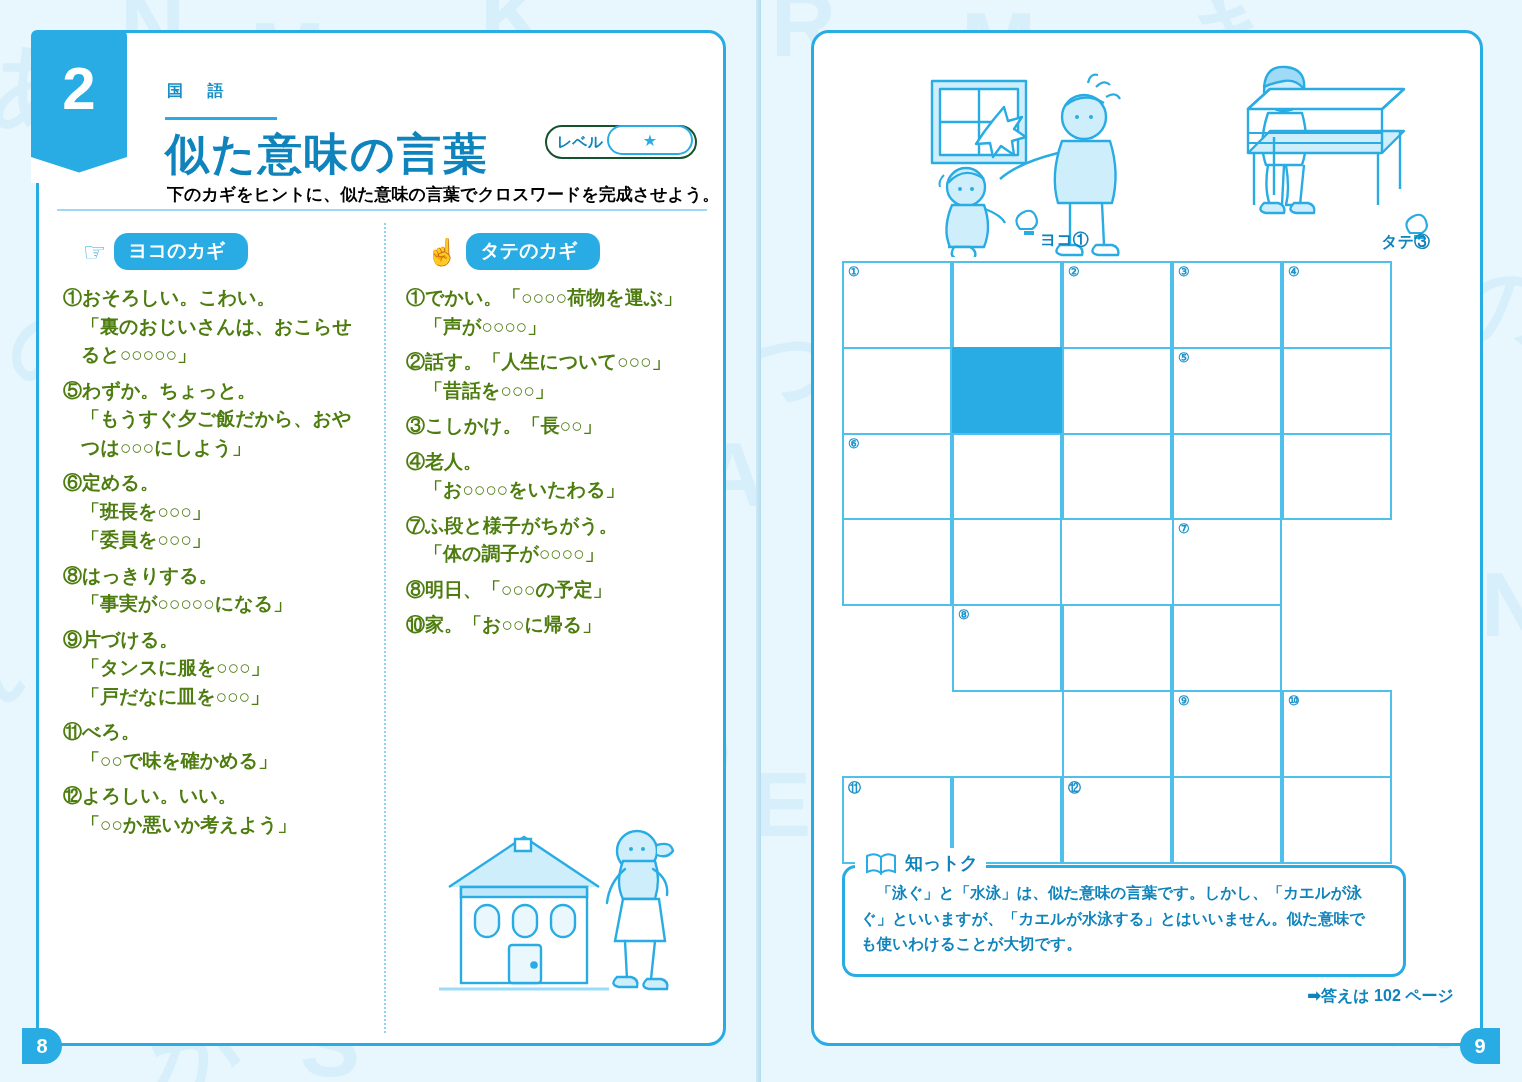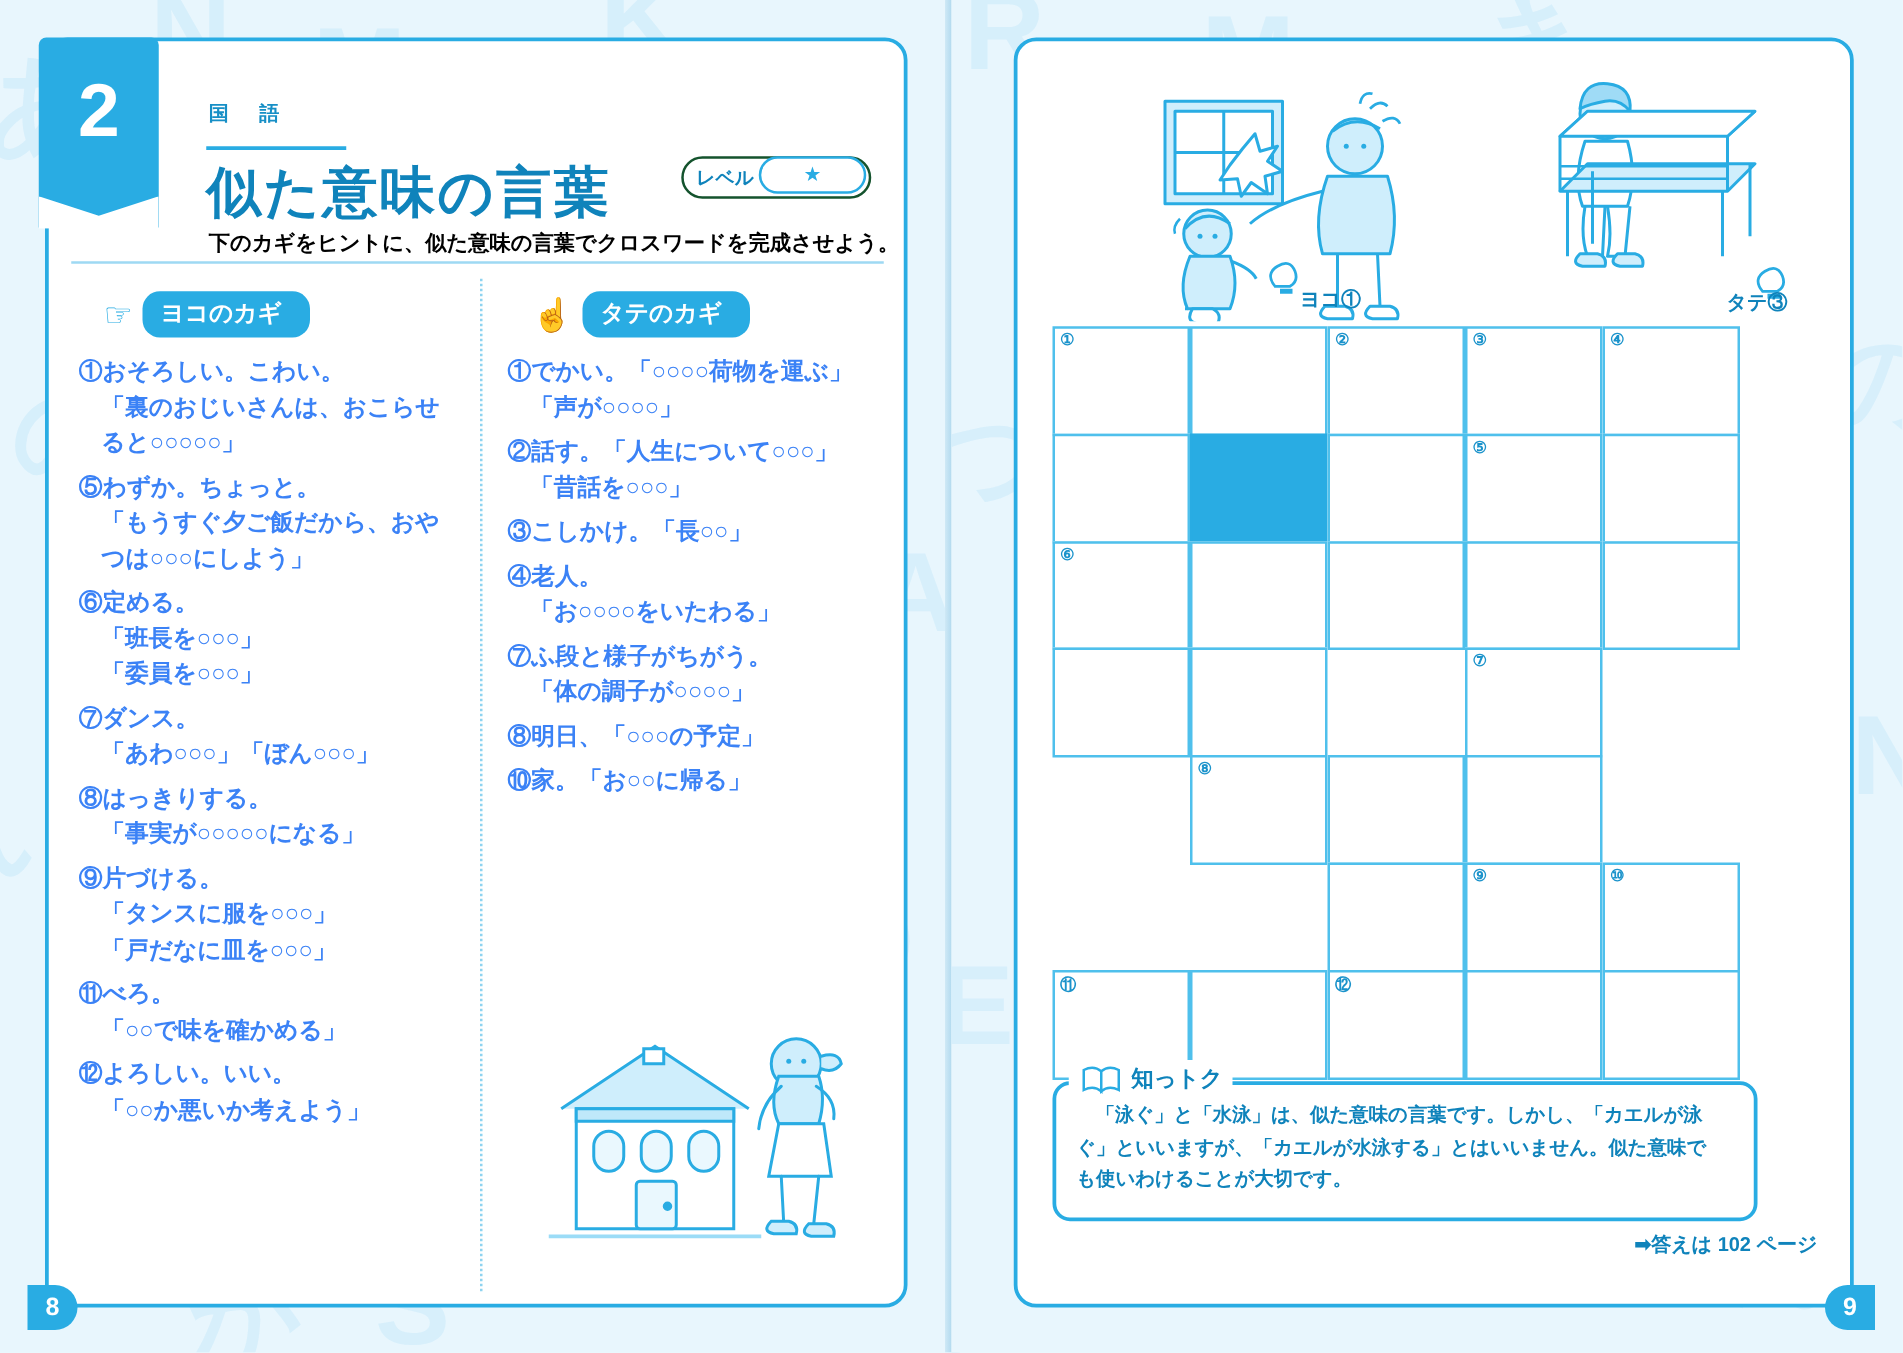--- a/index.html
+++ b/index.html
@@ -80,21 +80,21 @@
   .col + .col { border-left:2px dotted #8ed3f0; padding-left:14px; }
   .col-head {
     display:flex; align-items:center; gap:8px;
     margin:10px 0 14px 26px;
   }
   .pill {
     background:#29ace3; color:#fff; font-size:19px; font-weight:bold;
     padding:5px 22px 6px 14px; border-radius:14px;
   }
   .hand { font-size:26px; color:#29ace3; line-height:1; }
-  .clue { color:#3b82f6; font-size:19px; font-weight:bold; margin:0 0 7px 6px; line-height:1.5; }
+  .clue { color:#4d7c0f; font-size:19px; font-weight:bold; margin:0 0 7px 6px; line-height:1.5; }
   .clue .sub { display:block; margin-left:18px; }
 
   
   .house-ill { position:absolute; right:12px; bottom:24px; width:280px; height:210px; }
 
   
   .pgnum {
     position:absolute; bottom:18px; width:40px; height:36px;
     background:#29ace3; color:#fff; font-size:20px; font-weight:bold;
     text-align:center; line-height:36px;
@@ -193,24 +193,20 @@
             <span class="sub">「もうすぐ夕ご飯だから、おや</span>
             <span class="sub">つは○○○にしよう」</span>
           </div>
 
           <div class="clue">
             <span>⑥</span><span>定める。</span>
             <span class="sub">「班長を○○○」</span>
             <span class="sub">「委員を○○○」</span>
           </div>
 
-          <div class="clue">
-            <span>⑦</span><span>ダンス。</span>
-            <span class="sub">「あわ○○○」「ぼん○○○」</span>
-          </div>
 
           <div class="clue">
             <span>⑧</span><span>はっきりする。</span>
             <span class="sub">「事実が○○○○○になる」</span>
           </div>
 
           <div class="clue">
             <span>⑨</span><span>片づける。</span>
             <span class="sub">「タンスに服を○○○」</span>
             <span class="sub">「戸だなに皿を○○○」</span>

